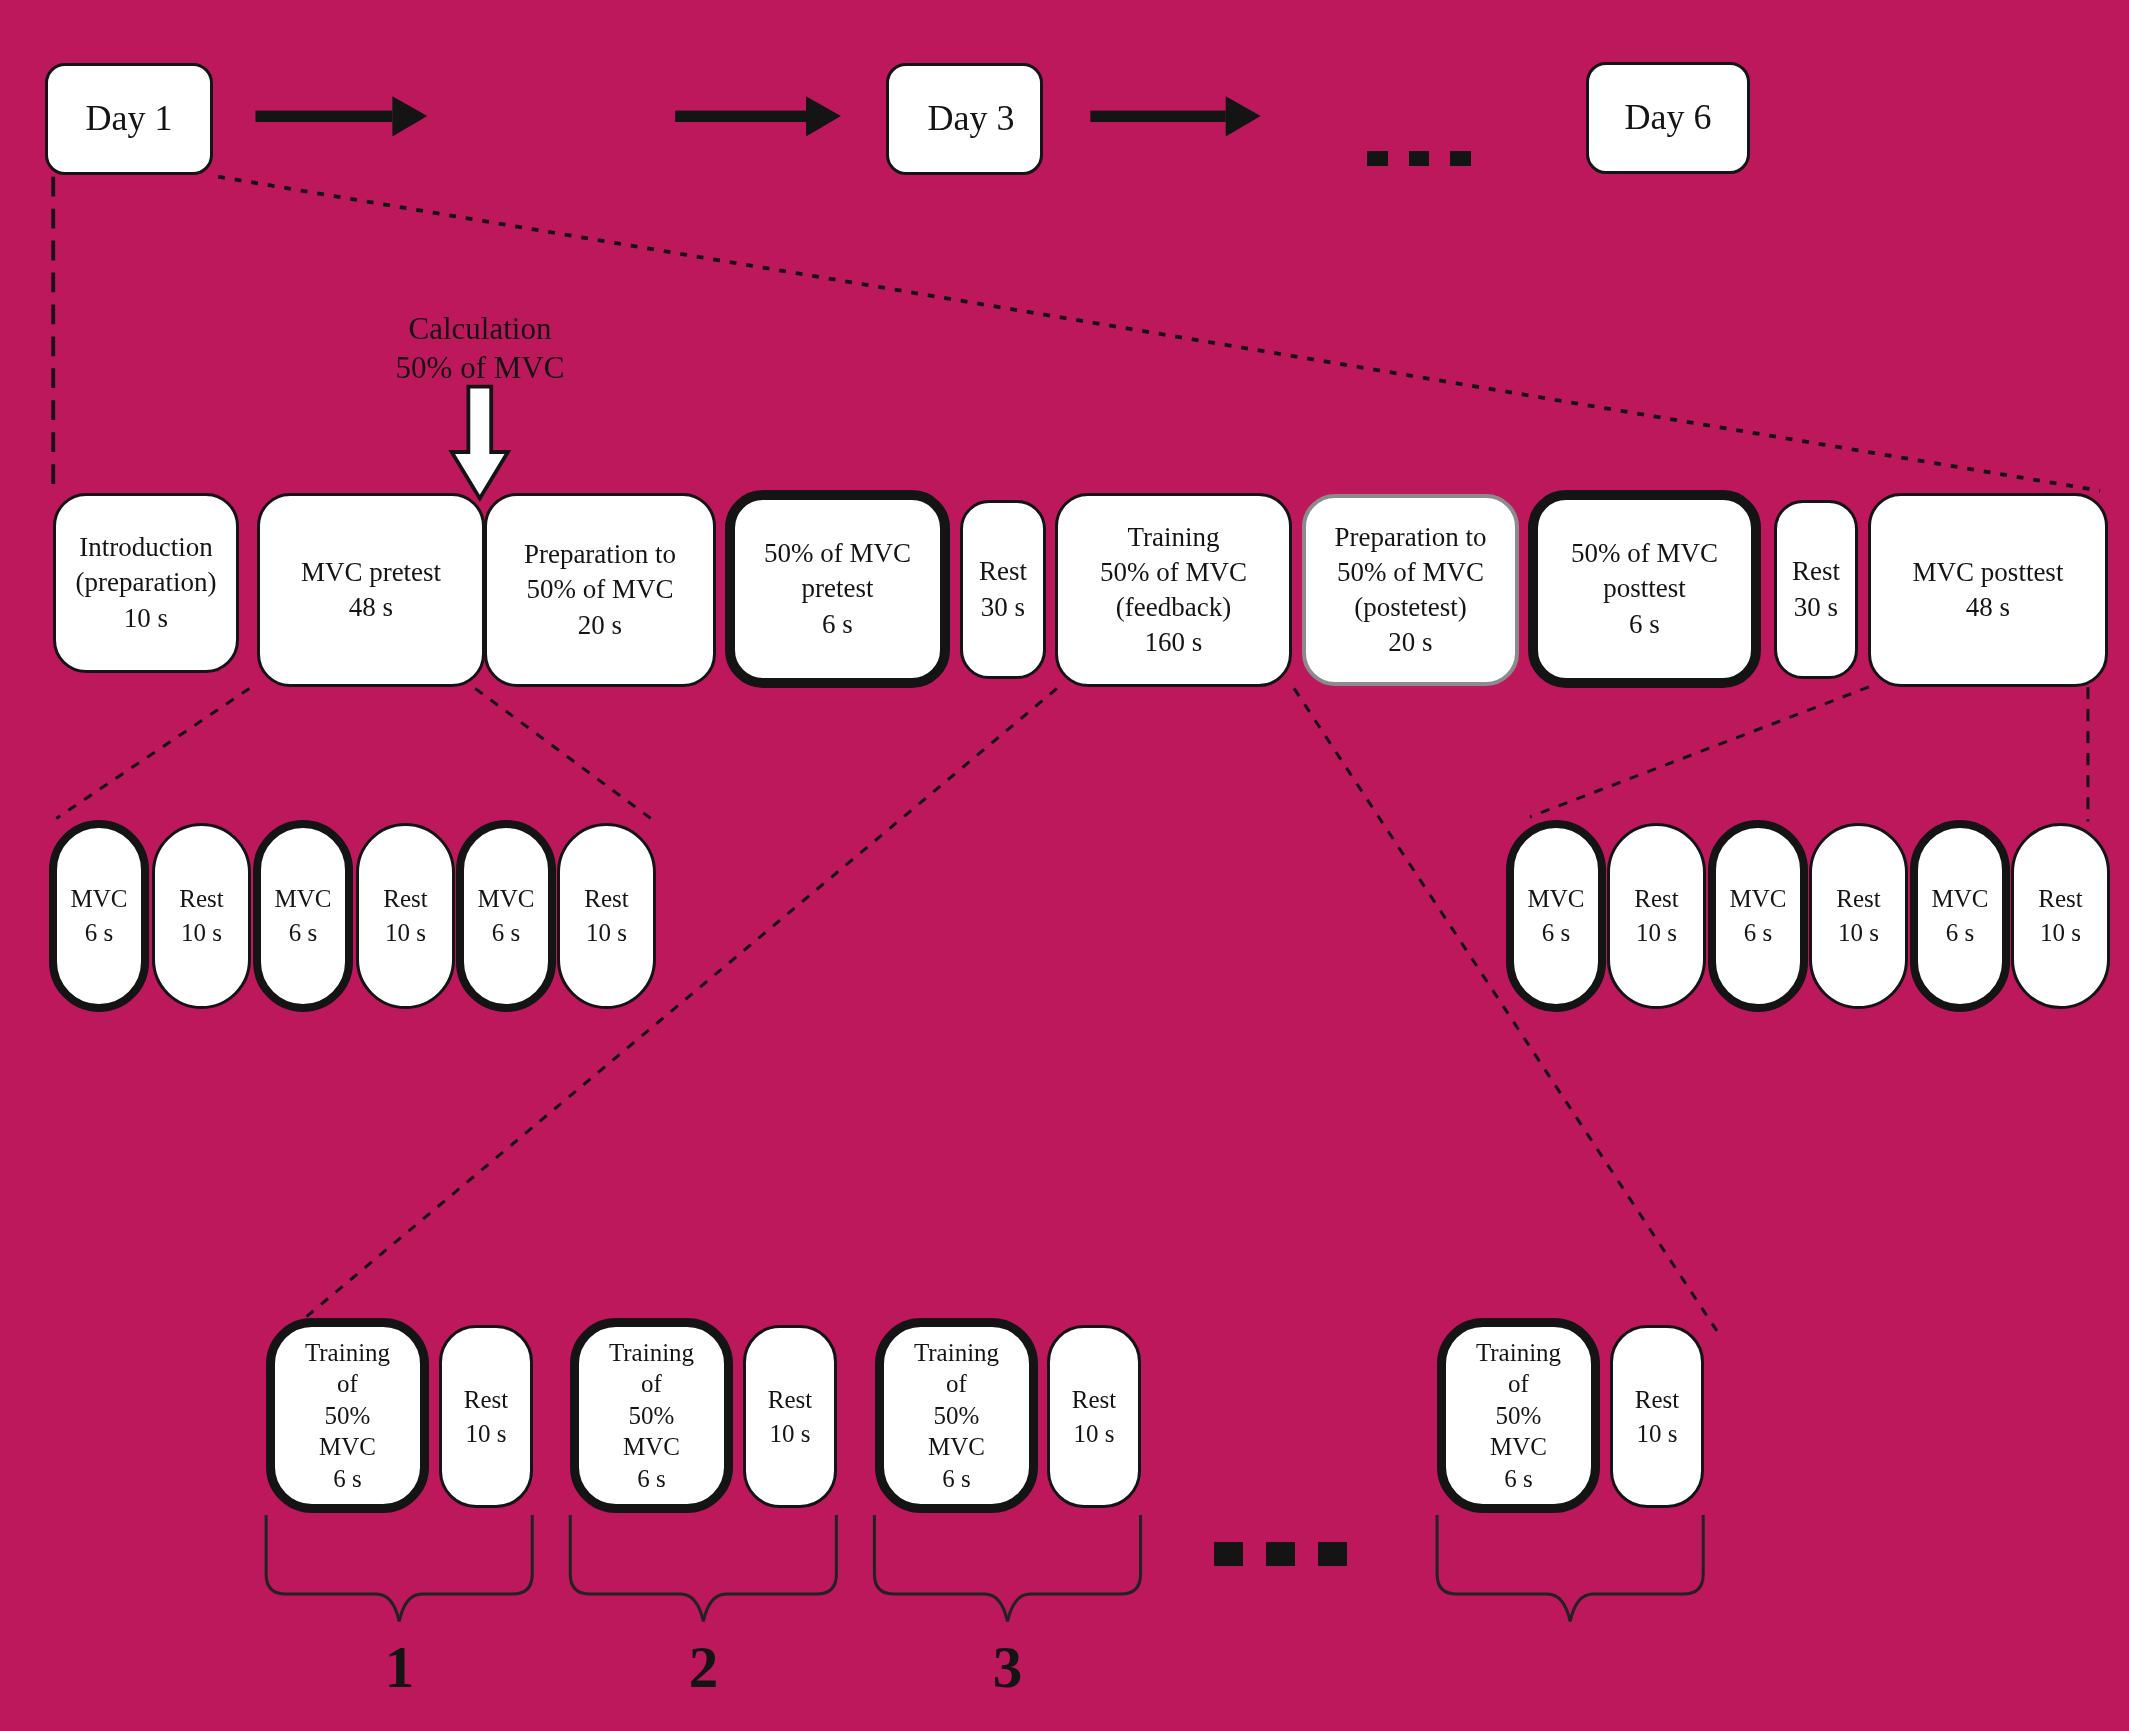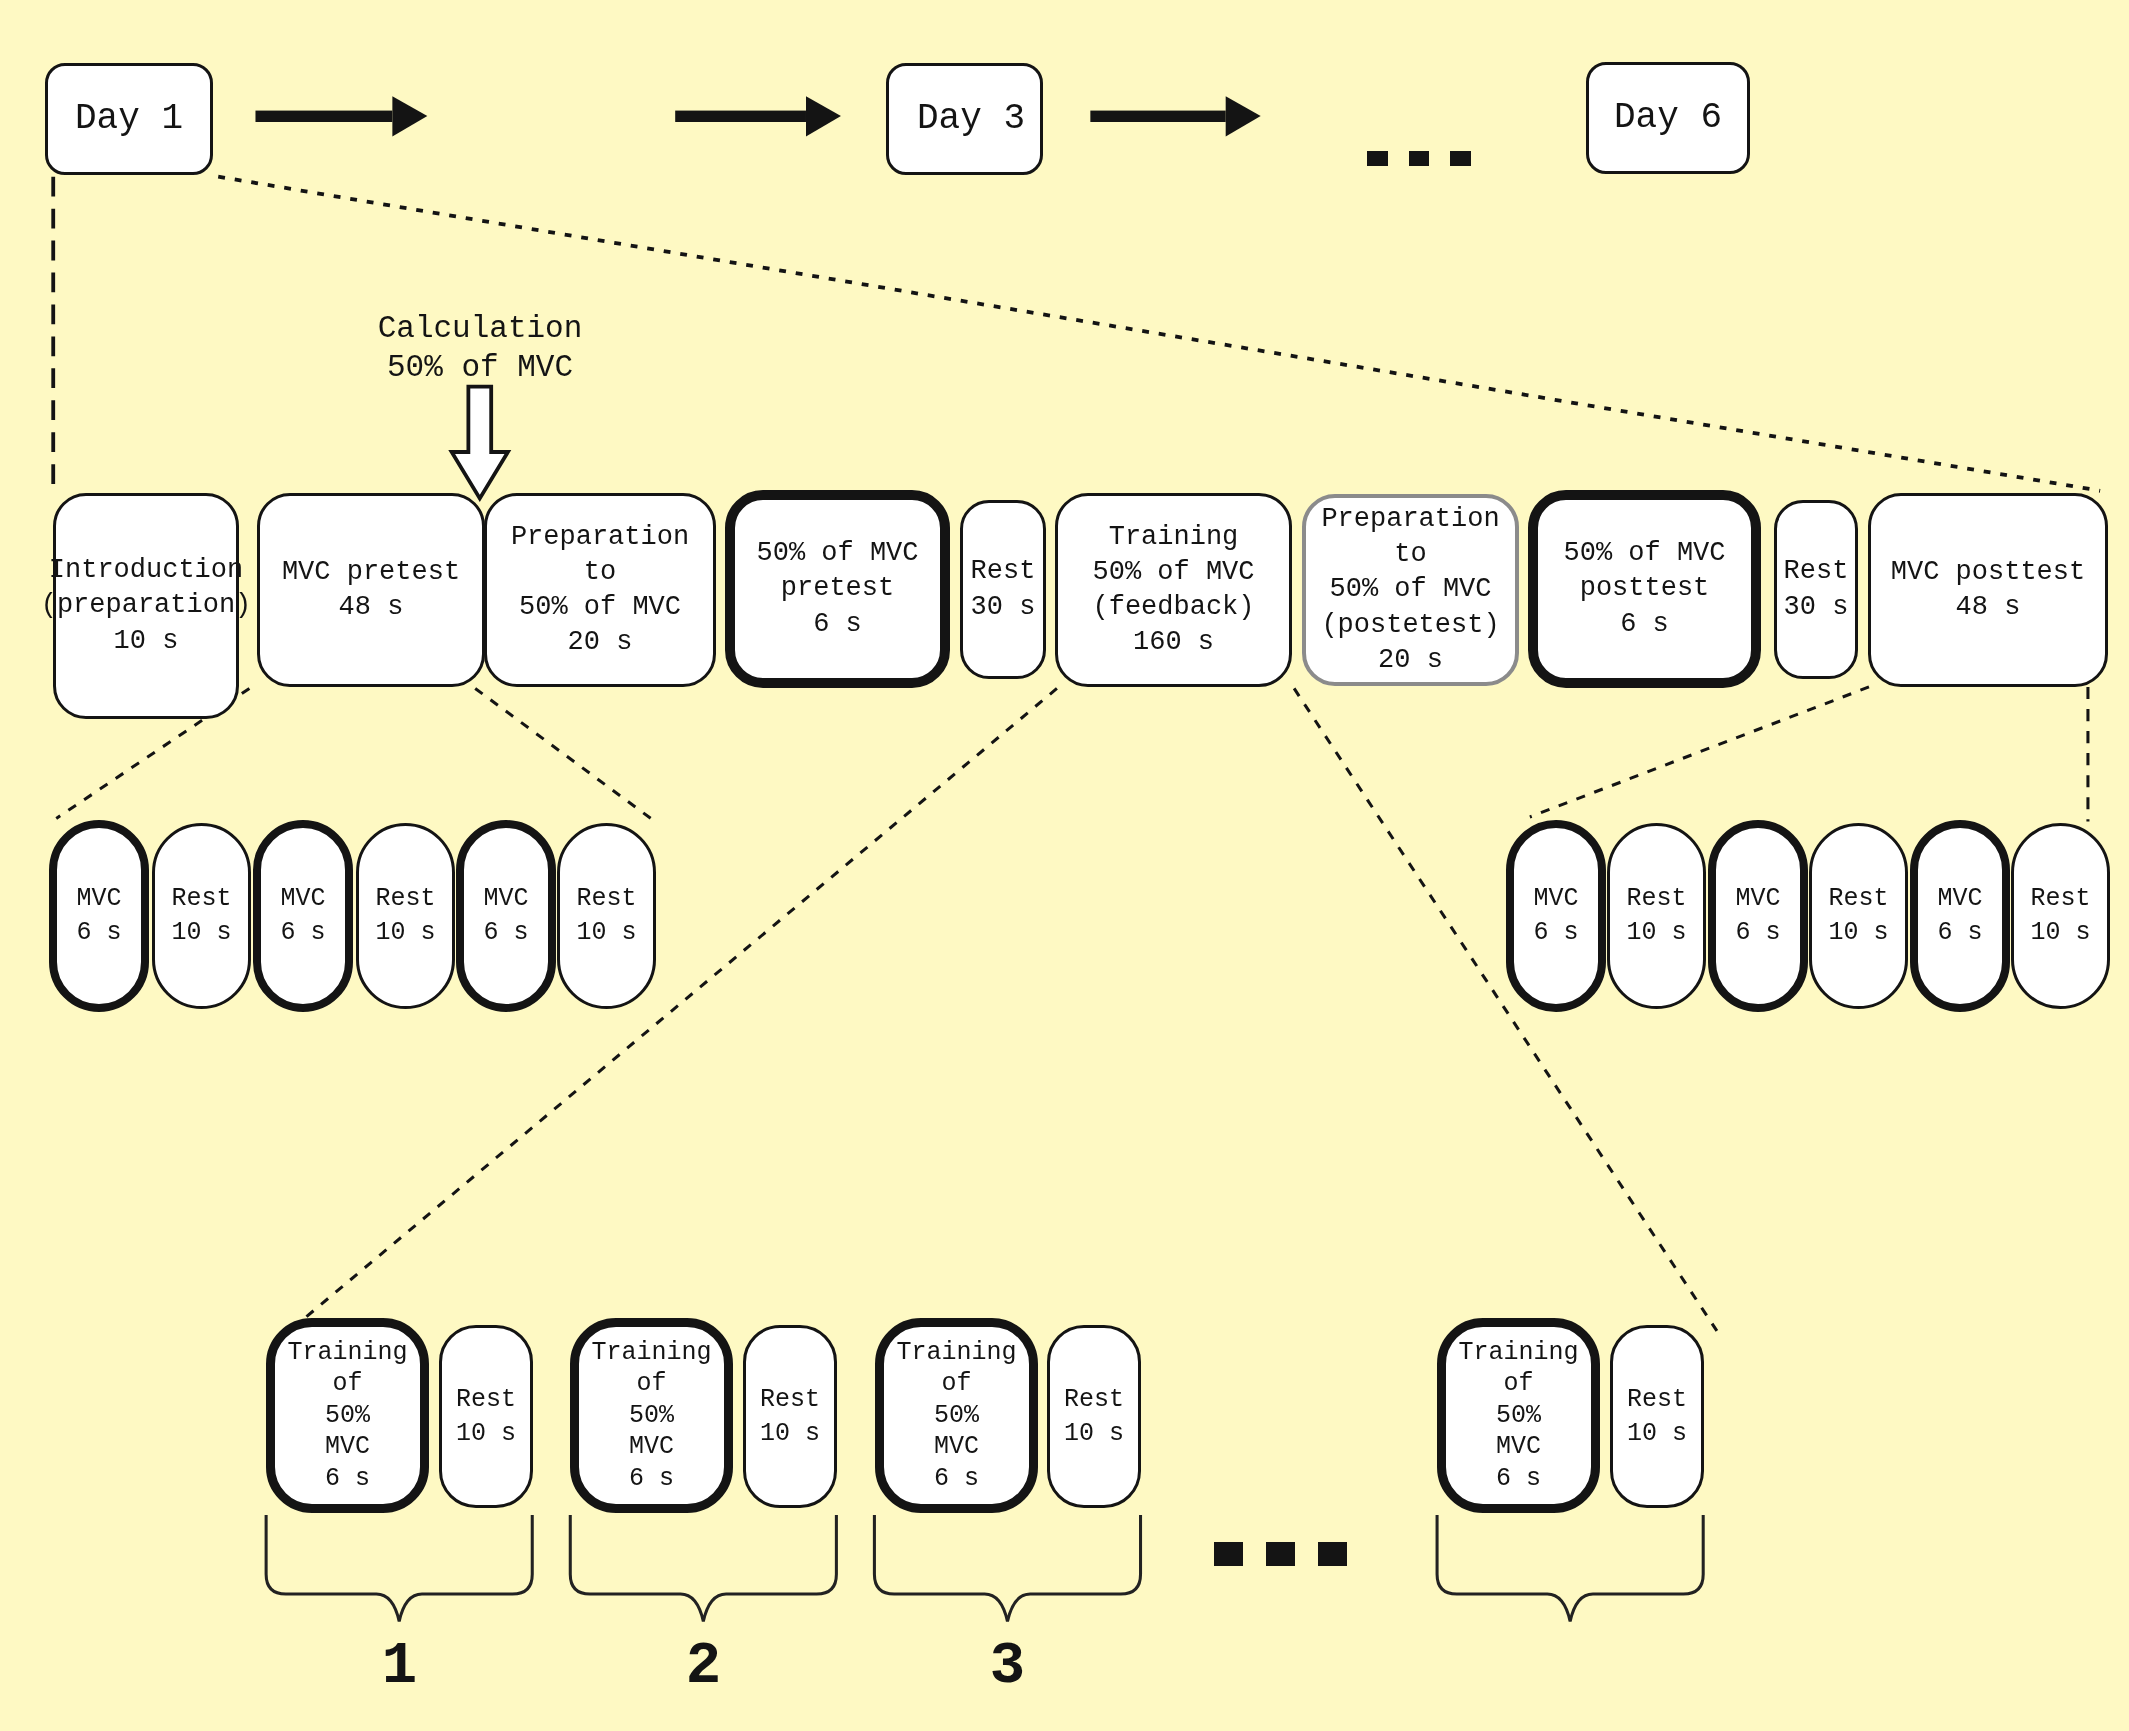--- a/index.html
+++ b/index.html
@@ -1,20 +1,20 @@
 <!DOCTYPE html>
 <html style="font-size:12px"><head>
 <meta charset="utf-8">
 <style>
   html,body{margin:0;padding:0;background:#fff;}
   .canvas{
     position:relative;
     width:2129px;height:1732px;
-    background:#fef9c3;
-    font-family:Liberation Mono, monospace;
+    background:#be185d;
+    font-family:Liberation Serif, serif;
     color:#141414;
     overflow:hidden;
   }
   svg.lines{position:absolute;left:0;top:0;z-index:0;}
   .node{
     position:absolute;
     background:#fff;
     border:3.8px solid #141414;
     box-sizing:border-box;
     display:flex;align-items:center;justify-content:center;
@@ -111,21 +111,21 @@
   <div class="node day" style="left:1586px;top:62px;width:164px;height:112px;">Day 6</div>
   <div class="dots top" style="left:1367px;top:151px;">
       <span></span>
       <span></span>
       <span></span>
     </div>
 
   <div class="caltext" style="left:347px;top:310px;width:266px;">Calculation
 50% of MVC</div>
 
-  <div class="node mainbox" style="left:53px;top:493px;width:186px;height:226px;">Introduction
+  <div class="node mainbox" style="left:53px;top:493px;width:186px;height:180px;">Introduction
 (preparation)
 10 s</div>
   <div class="node mainbox" style="left:247px;top:493px;width:228px;height:194px;margin-left:10px;">MVC pretest
 48 s</div>
   <div class="node mainbox" style="left:484px;top:493px;width:232px;height:194px;">Preparation to
 50% of MVC
 20 s</div>
   <div class="node mainbox thick" style="left:725px;top:490px;width:225px;height:198px;">50% of MVC
 pretest
 6 s</div>

